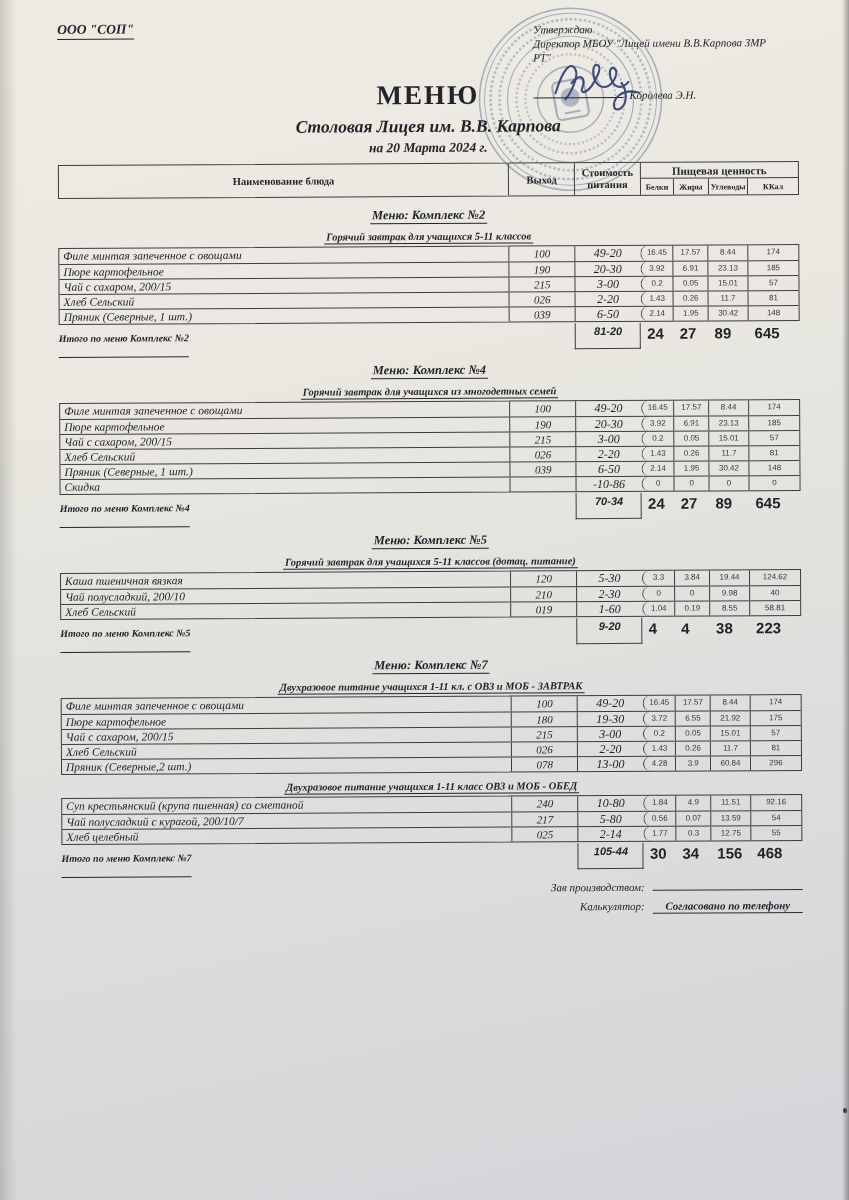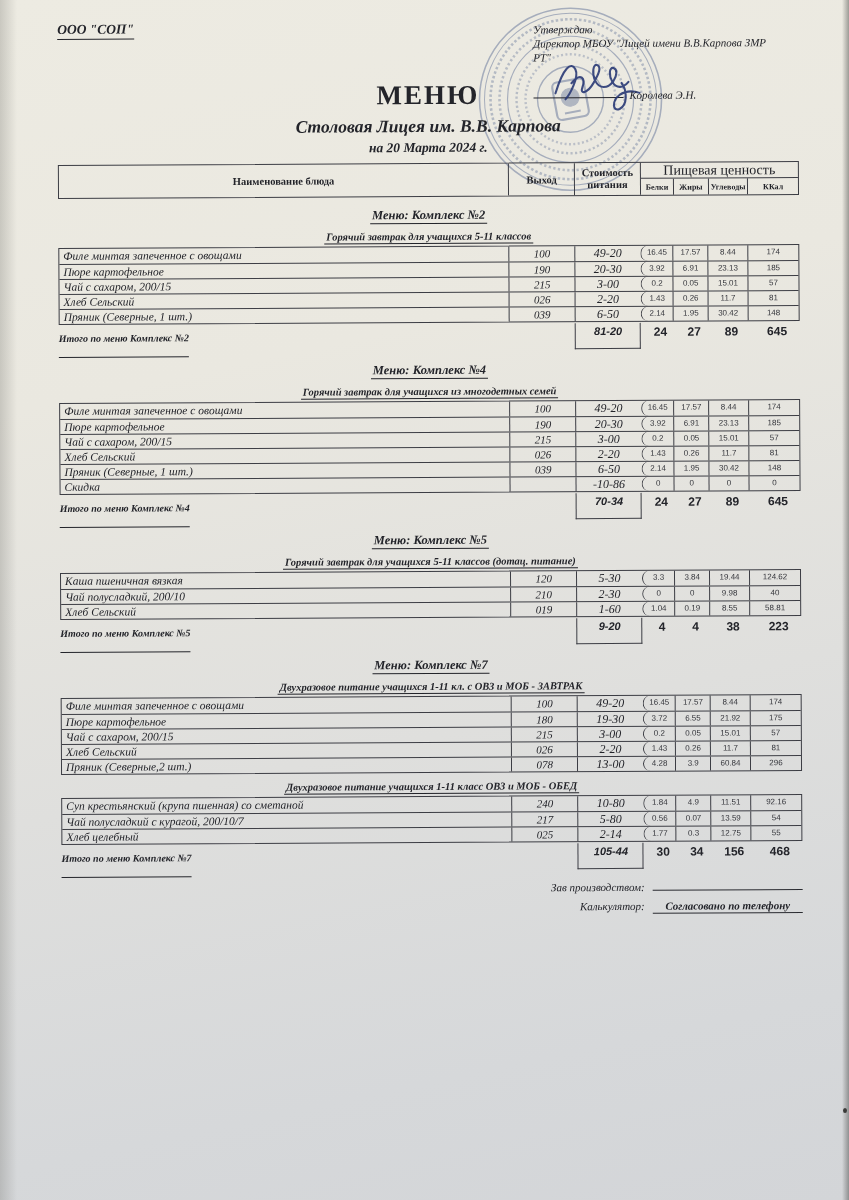--- a/index.html
+++ b/index.html
@@ -67,21 +67,21 @@
   .th { display:flex; align-items:center; justify-content:center; text-align:center;
         font-weight:bold; font-size:10.5px; }
   .bl { border-left:1.2px solid #3c3d44; }
   .w-name { width:60.8%; }
   .w-out  { width:8.9%; }
   .w-cost { width:8.9%; }
   .w-nut  { width:21.4%; }
   .cost-two { flex-direction:column; line-height:1.15; }
   .nut-group { display:flex; flex-direction:column; }
   .nut-top { height:16px; display:flex; align-items:center; justify-content:center;
-             font-weight:normal; font-size:14px; border-bottom:1.2px solid #3c3d44;text-align:center; }
+             font-weight:bold; font-size:11px; border-bottom:1.2px solid #3c3d44;text-align:center; }
   .nut-bottom { flex:1; display:flex; }
   .nut-sub { display:flex; align-items:center; justify-content:center;
              font-weight:bold; font-size:8px; }
   .ns-b { width:20.6%; }
   .ns-g { width:22.0%; border-left:1.2px solid #3c3d44; }
   .ns-u { width:25.2%; border-left:1.2px solid #3c3d44; }
   .ns-k { width:32.2%; border-left:1.2px solid #3c3d44; }
   
   .section-title {
     text-align:center; margin-top:11px;
@@ -112,22 +112,22 @@
     border-bottom:1.3px solid #23242a; padding-bottom:13px;
   }
   .t-out { width:8.9%; }
   .t-cost { width:8.9%; }
   .t-cost .box {
     border:1.3px solid #3c3d44; border-top:none; height:26px;
     font-size:11px; font-weight:bold; font-style:italic;
     font-family:"Liberation Sans", sans-serif;
     text-align:center; padding-top:2px;
   }
-  .t-val { font-family:"Liberation Sans", sans-serif; font-weight:bold; font-size:12px;
-           text-align:center; padding-top:2px;padding-left:6px; }
+  .t-val { font-family:"Liberation Sans", sans-serif; font-weight:bold; font-size:15px;
+           text-align:left; padding-top:2px;padding-left:6px; }
   
   .footer { margin-top:8px; font-size:11px; font-style:italic; position:relative; z-index:2; }
   .f-line { display:flex; justify-content:flex-end; align-items:baseline; margin-top:7px; }
   .f-label { margin-right:8px; }
   .f-blank { width:150px; border-bottom:1.3px solid #2a2b31; height:12px; }
   .f-value { width:150px; border-bottom:1.3px solid #2a2b31; text-align:center;
              font-weight:bold; padding-bottom:1px; }
   .speck { position:absolute; right:2px; top:1108px; width:4px; height:5px; background:#3a3a38; border-radius:50%; }
 </style>
 </head>

